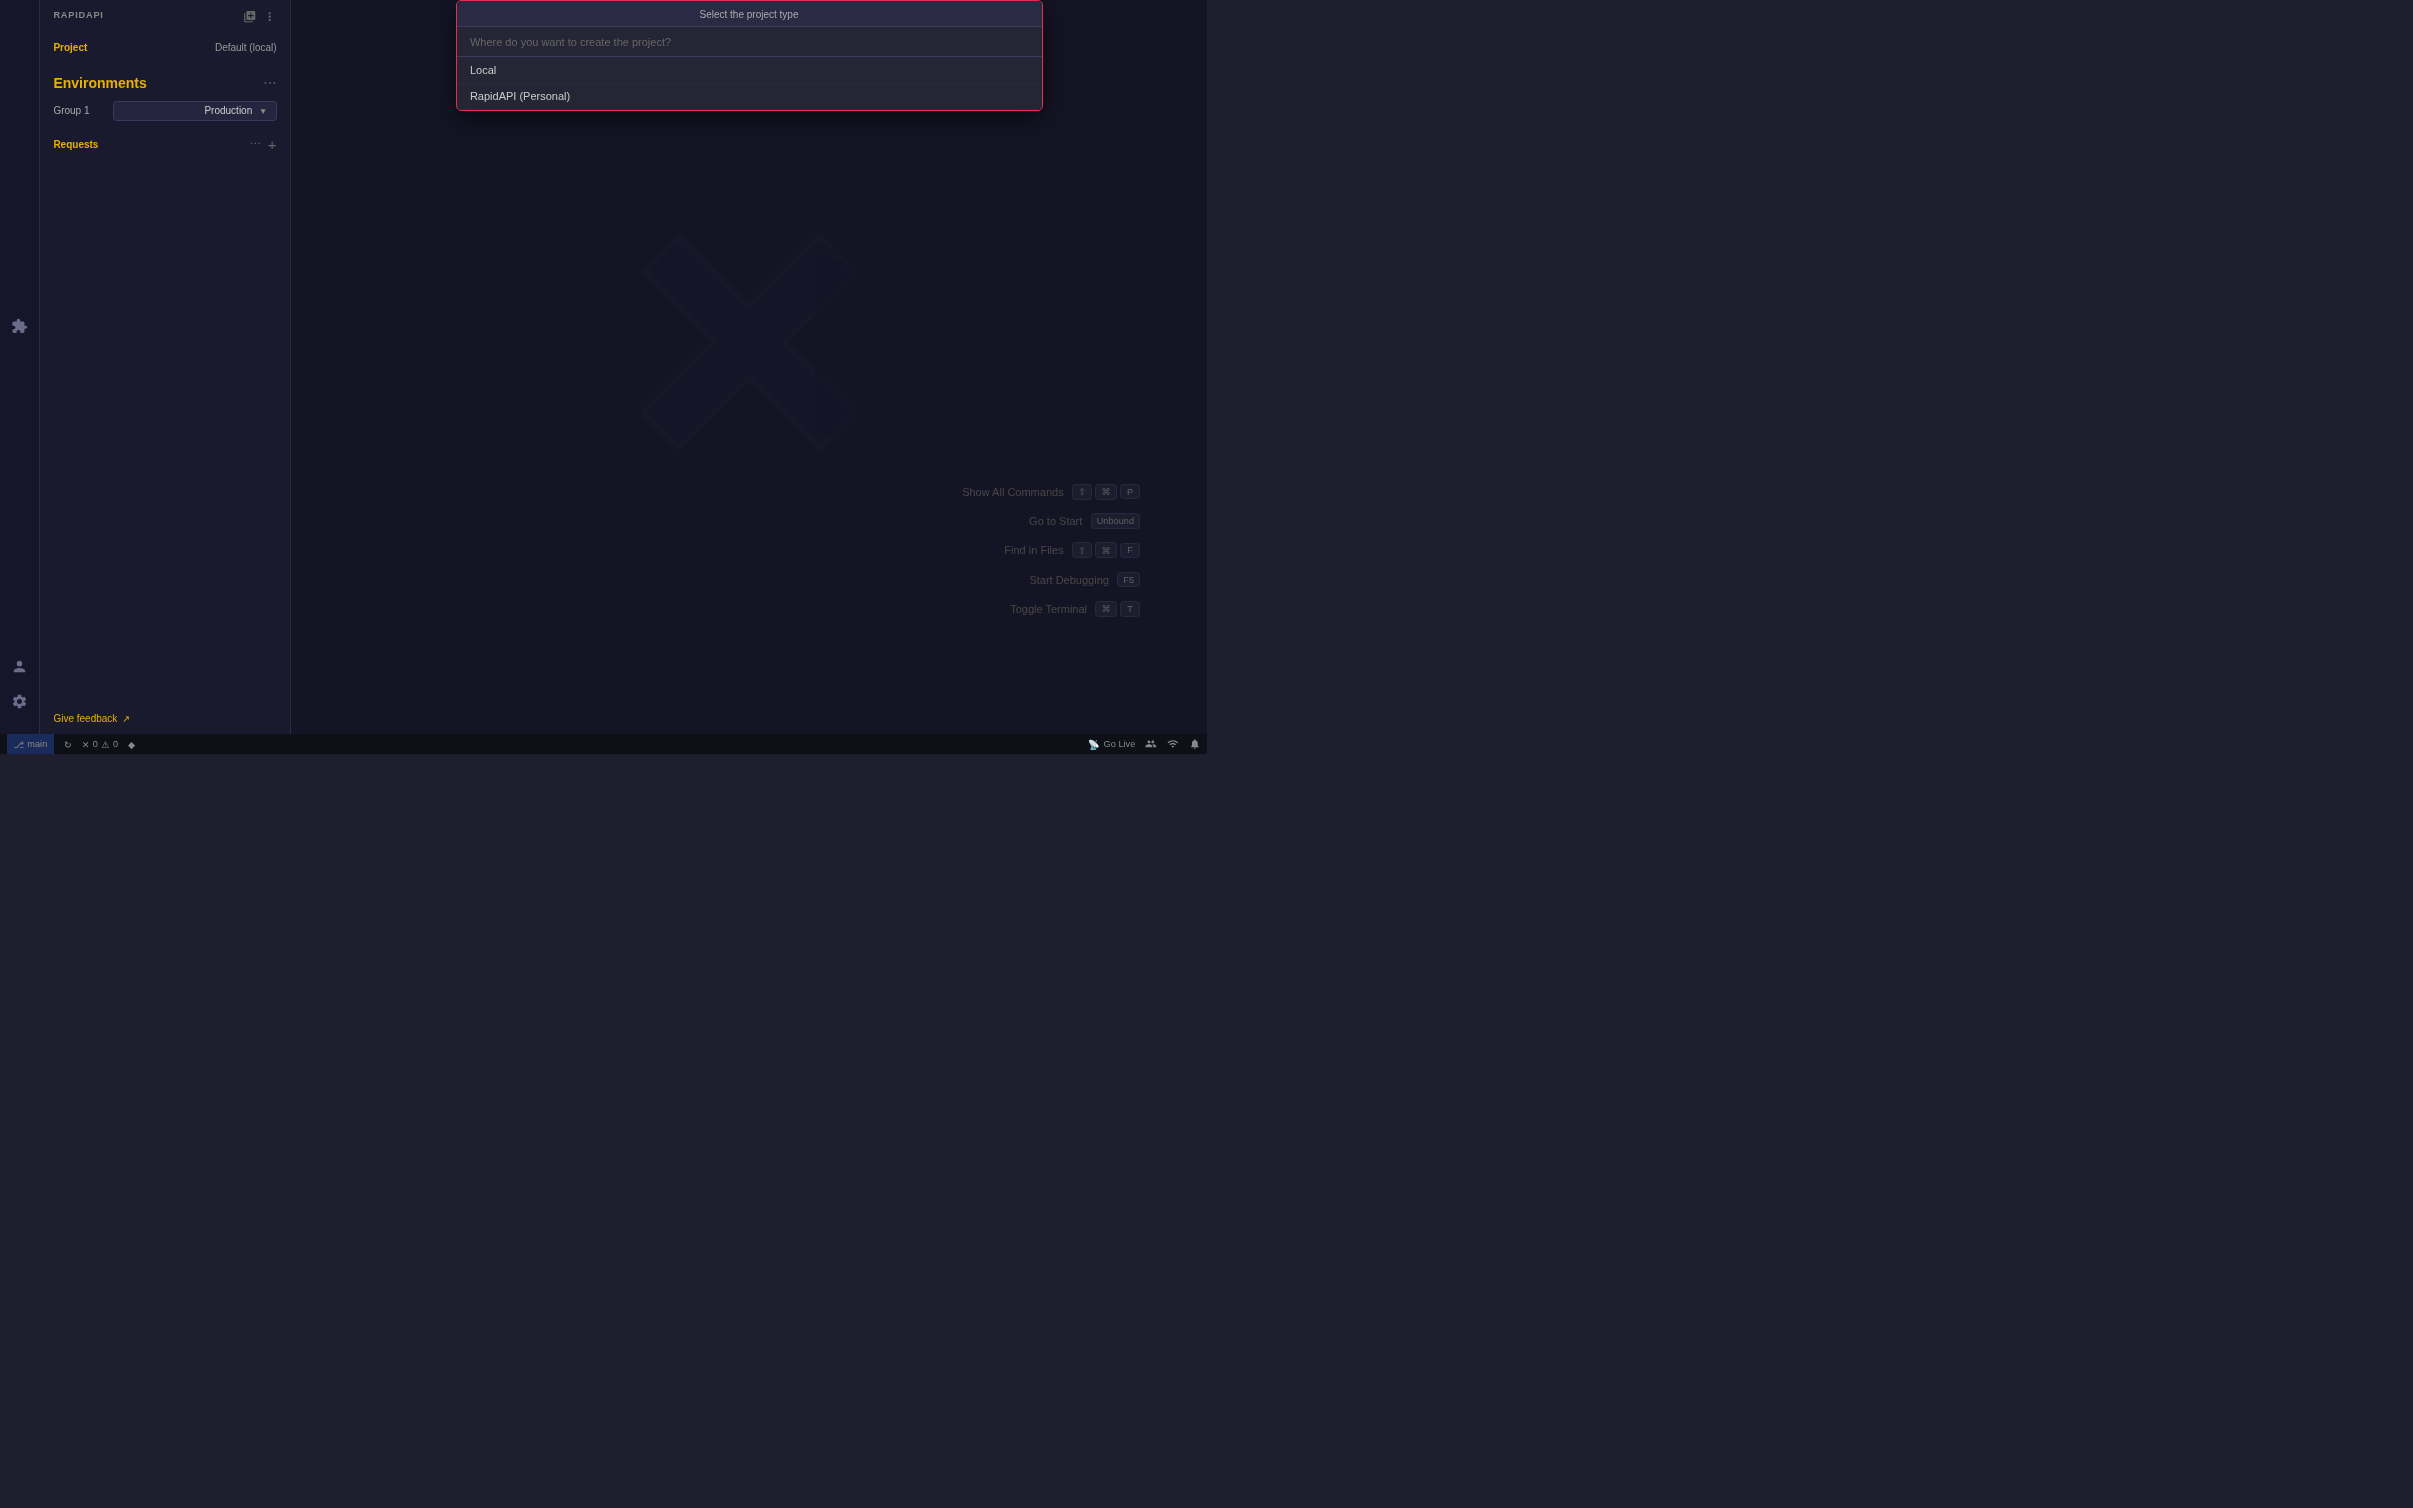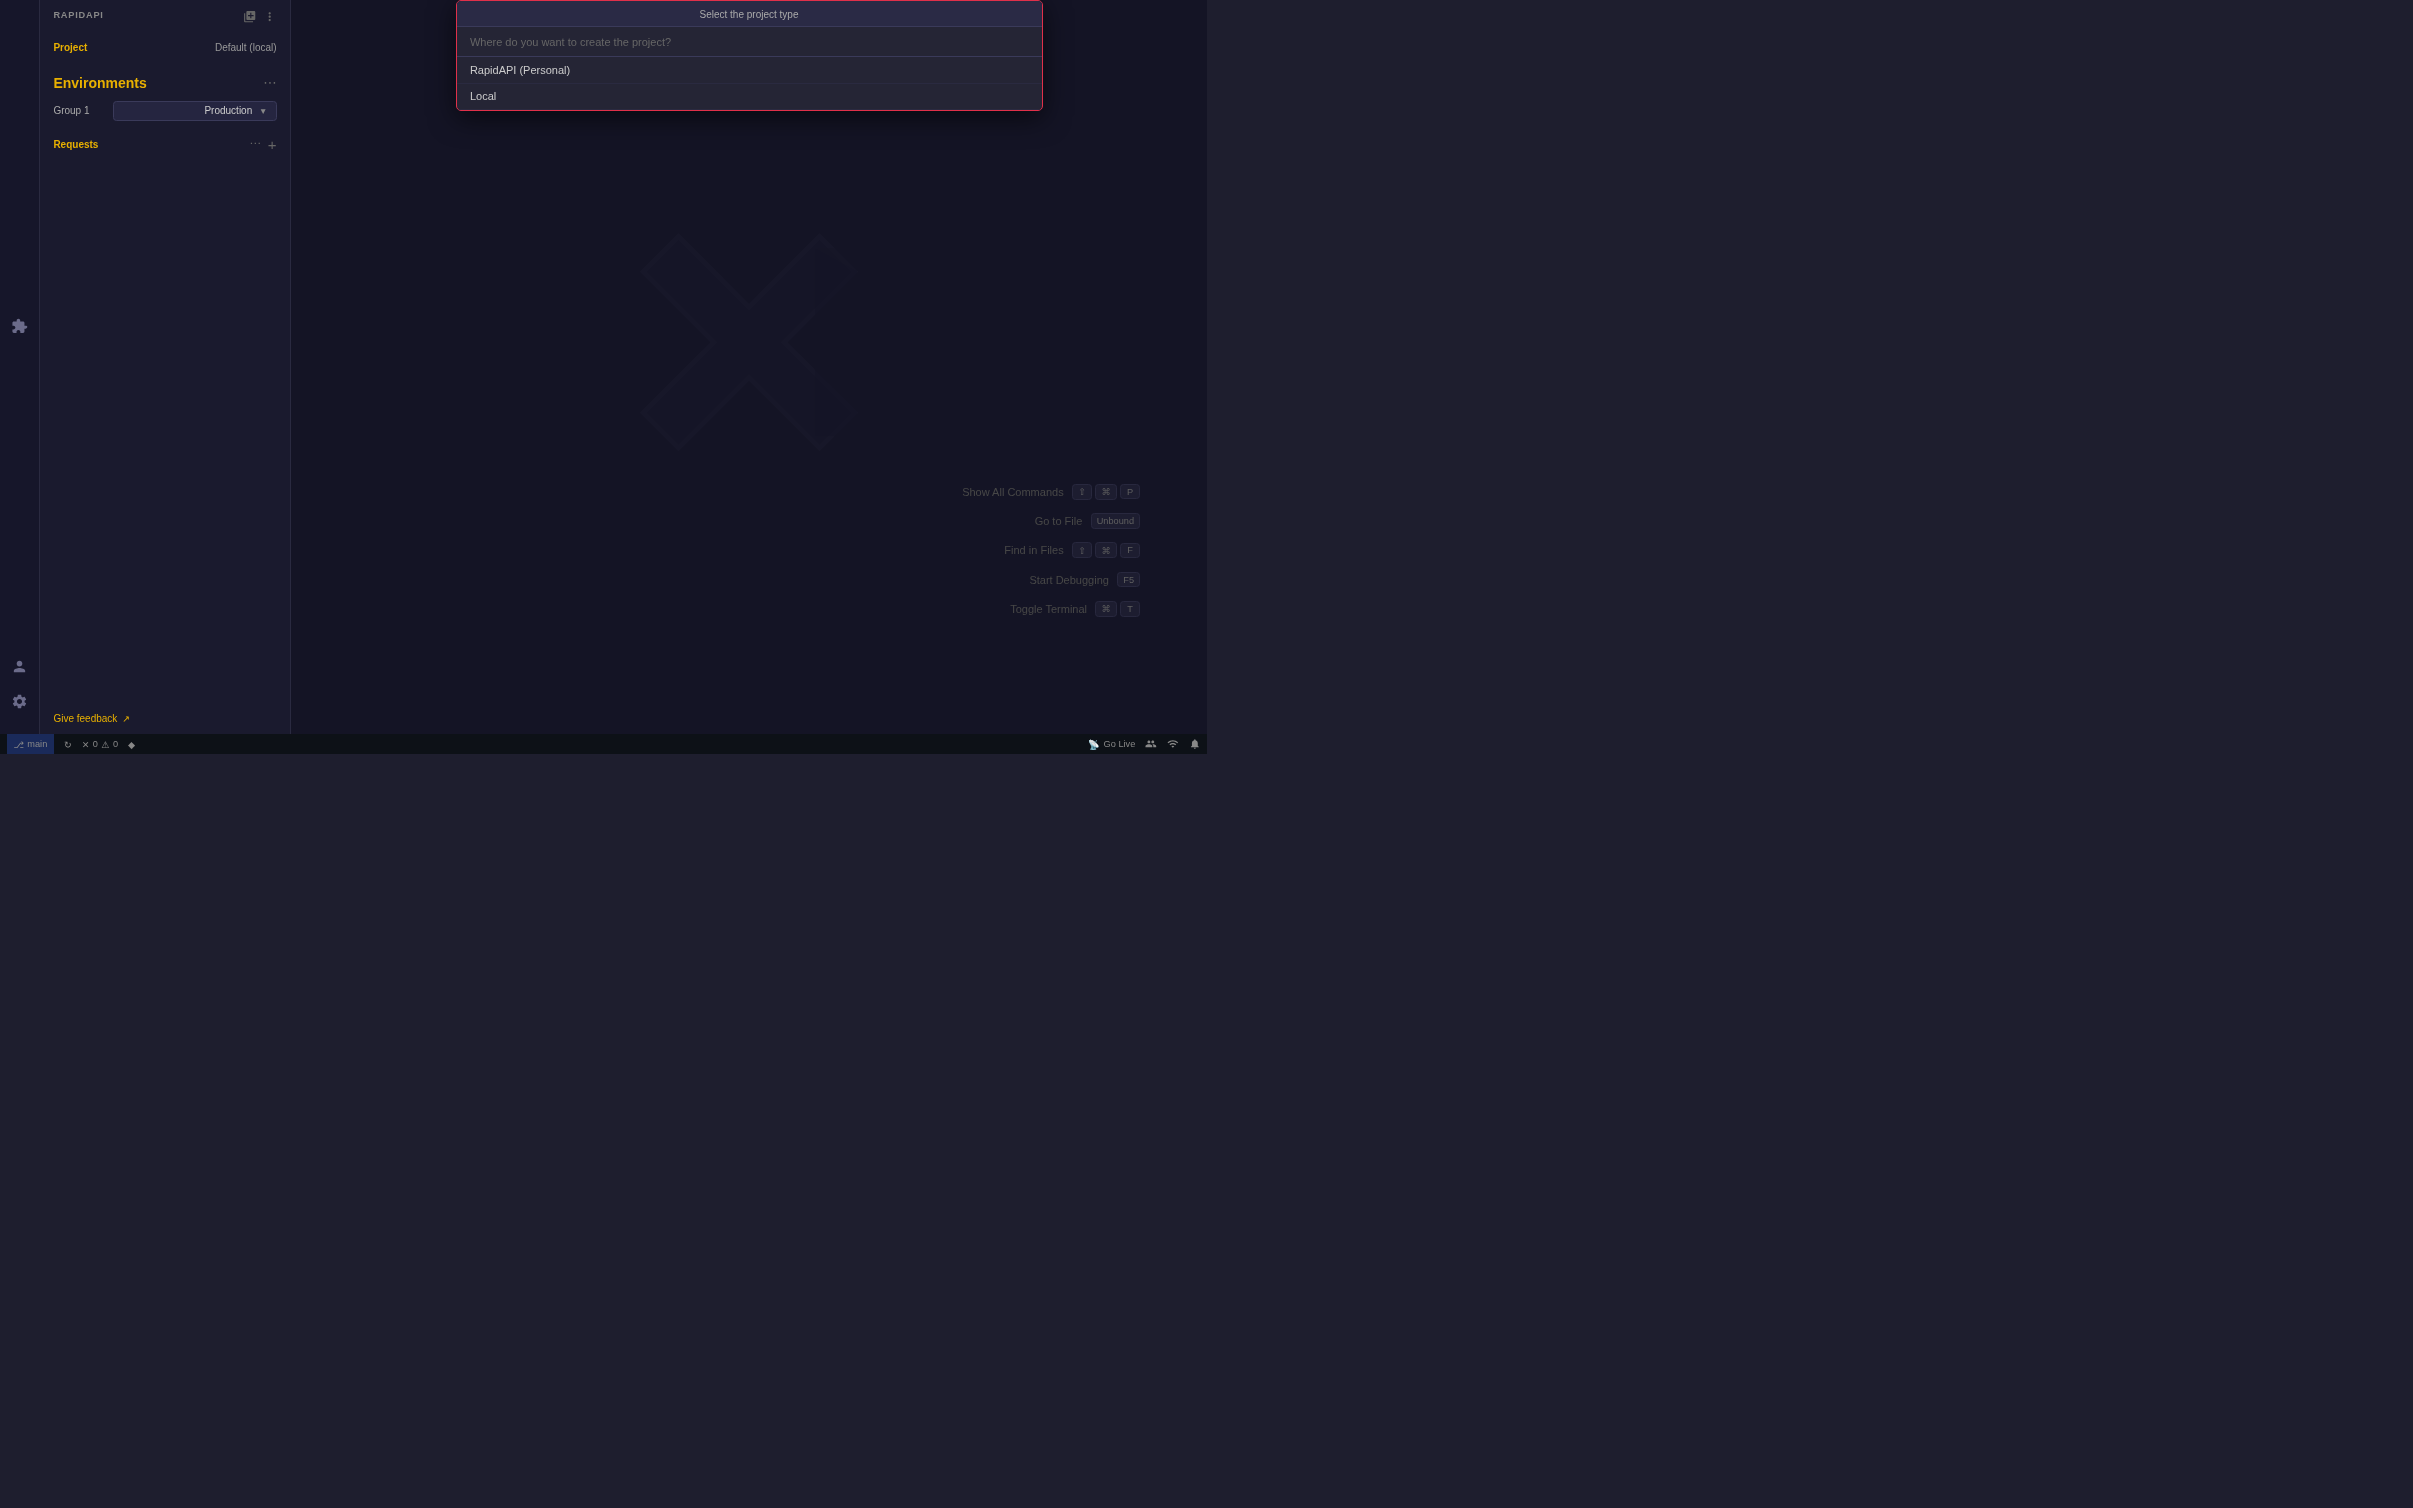--- a/index.html
+++ b/index.html
@@ -527,21 +527,21 @@
     <div class="shortcuts-panel">
       <div class="shortcut-row">
         <span class="shortcut-label">Show All Commands</span>
         <div class="shortcut-keys">
           <span class="key-badge">⇧</span>
           <span class="key-badge">⌘</span>
           <span class="key-badge">P</span>
         </div>
       </div>
       <div class="shortcut-row">
-        <span class="shortcut-label">Go to File</span>
+        <span class="shortcut-label">Go to Start</span>
         <div class="shortcut-keys">
           <span class="key-badge">Unbound</span>
         </div>
       </div>
       <div class="shortcut-row">
         <span class="shortcut-label">Find in Files</span>
         <div class="shortcut-keys">
           <span class="key-badge">⇧</span>
           <span class="key-badge">⌘</span>
           <span class="key-badge">F</span>
@@ -564,24 +564,24 @@
 
     <div class="modal-overlay">
       <div class="modal">
         <div class="modal-title-bar">
           <span class="modal-title">Select the project type</span>
         </div>
         <div class="modal-search">
           <input type="text" placeholder="Where do you want to create the project?" style="">
         </div>
         <div class="modal-option">
+          <span>Local</span>
+        </div>
+        <div class="modal-option">
           <span>RapidAPI (Personal)</span>
-        </div>
-        <div class="modal-option">
-          <span>Local</span>
         </div>
       </div>
     </div>
   </div>
 </div>
 
 <div class="status-bar">
   <div class="status-left">
     <div class="status-branch status-item">
       <span>⎇</span>

